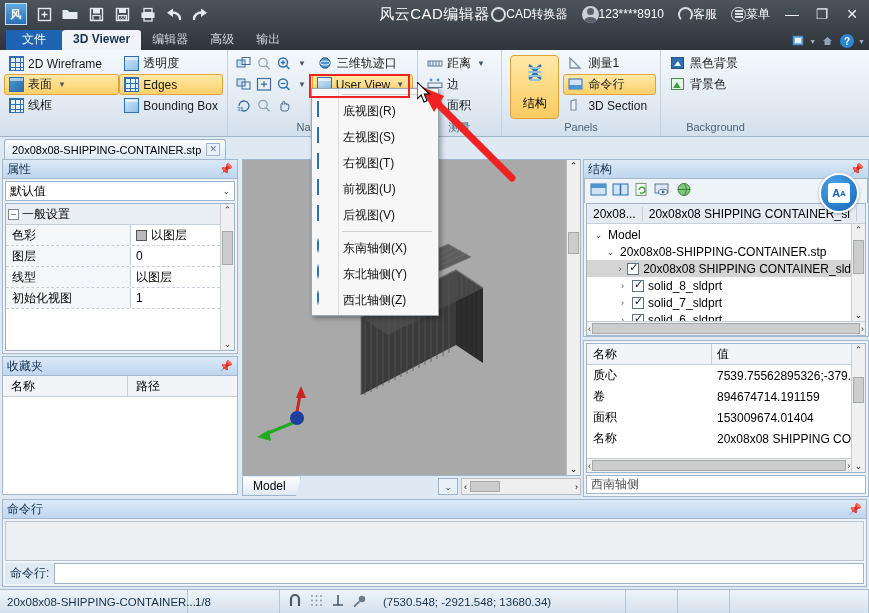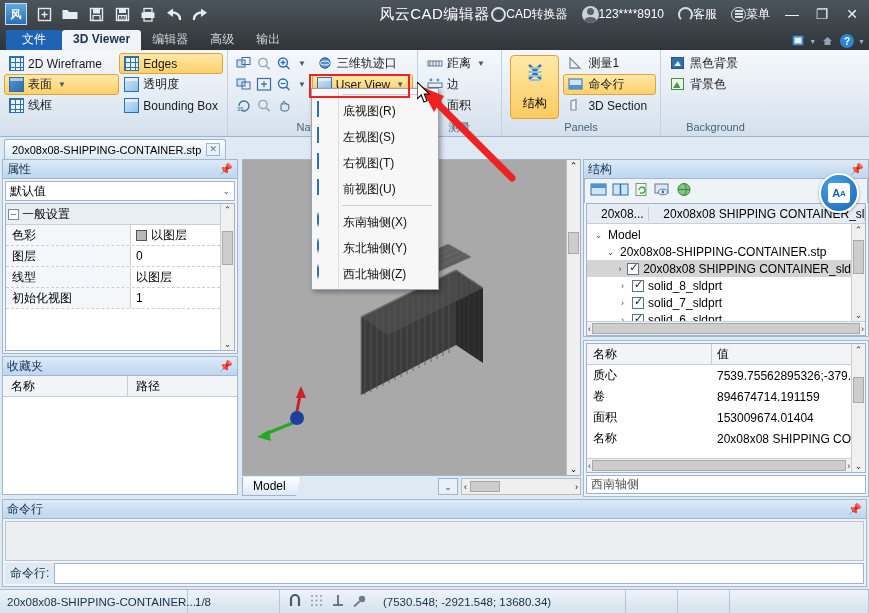--- a/index.html
+++ b/index.html
@@ -238,21 +238,21 @@
   }
   .hsb{ height:17px; display:flex; align-items:center; background:#efefef;border:1px solid #bcbcbc;
         flex:none; width:120px; margin-left:3px; font-size:9px;}
 
   
   #rightdock{ width: 288px; display:flex;flex-direction:column; background:#dfe9f3; padding-left:2px;}
   .tbar-row{ height:24px; display:flex;align-items:center;gap:5px;padding:3px 5px; background:#eef3f8;
              border-left:1px solid #a3b8cc;border-right:1px solid #a3b8cc; position:relative;}
   .treebox{ background:#fff; border:1px solid #9db5cc; margin:0 2px; flex:1; display:flex; flex-direction:column; overflow:hidden;}
   .crumb{ display:flex; height:20px; align-items:center; background:#e5ecf3; border-bottom:1px solid #c6cfd8; font-size:12px;}
-  .crumb span{ padding:0 6px; border-right:1px solid #c6cfd8; white-space:nowrap; overflow:hidden;margin-left:8px;}
+  .crumb span{ padding:0 6px; border-right:1px solid #c6cfd8; white-space:nowrap; overflow:hidden;}
   .tree{ flex:1; overflow:hidden; padding-top:2px; }
   .tnode{ display:flex;align-items:center; gap:4px; height:17px; font-size:12px; white-space:nowrap;}
   .chev{ font-size:9px; color:#4a4a4a; width:11px; text-align:center;}
   .cbx{ width:12px;height:12px;border:1px solid #5d7386;background:#fff;position:relative;flex:none;}
   .cbx::after{ content:'✓'; position:absolute;left:1px;top:-3px;font-size:11px;color:#1a1a1a;}
   .tsel{ background:#d4d4d4; }
   .fbox{ height:19px;background:#fff;border:1px solid #9db5cc; margin:0 2px 2px 2px;
          display:flex;align-items:center;padding:0 4px;font-size:12px;color:#555;}
   .badge-round{
     position:absolute; right:8px; top:-6px; width:40px;height:40px;border-radius:50%;
@@ -443,27 +443,27 @@
           <span class="ic cube-ic solid"></span>
           <span>表面</span>
           <span class="caret">▼</span>
         </div>
         <div class="ritem">
           <span class="ic grid-ic"></span>
           <span>线框</span>
         </div>
       </div>
       <div class="rcol" style="width:105px">
+        <div class="ritem">
+          <span class="ic cube-ic"></span>
+          <span>透明度</span>
+        </div>
         <div class="ritem hl">
           <span class="ic grid-ic"></span>
           <span>Edges</span>
-        </div>
-        <div class="ritem">
-          <span class="ic cube-ic"></span>
-          <span>透明度</span>
         </div>
         <div class="ritem">
           <span class="ic cube-ic"></span>
           <span>Bounding Box</span>
         </div>
       </div>
     </div>
   </div>
 
   <div class="rgroup" style="width:190px">
@@ -956,20 +956,24 @@
     <span>左视图(S)</span>
   </div>
   <div class="mi">
     <span class="mic"><span class="mcube f-right"></span></span>
     <span>右视图(T)</span>
   </div>
   <div class="mi">
     <span class="mic"><span class="mcube f-front"></span></span>
     <span>前视图(U)</span>
   </div>
+  <div class="mi">
+    <span class="mic"><span class="mcube f-back"></span></span>
+    <span>后视图(V)</span>
+  </div>
   <div class="mi-sep"></div>
   <div class="mi">
     <span class="mic"><span class="mdia"></span></span>
     <span>东南轴侧(X)</span>
   </div>
   <div class="mi">
     <span class="mic"><span class="mdia"></span></span>
     <span>东北轴侧(Y)</span>
   </div>
   <div class="mi">

